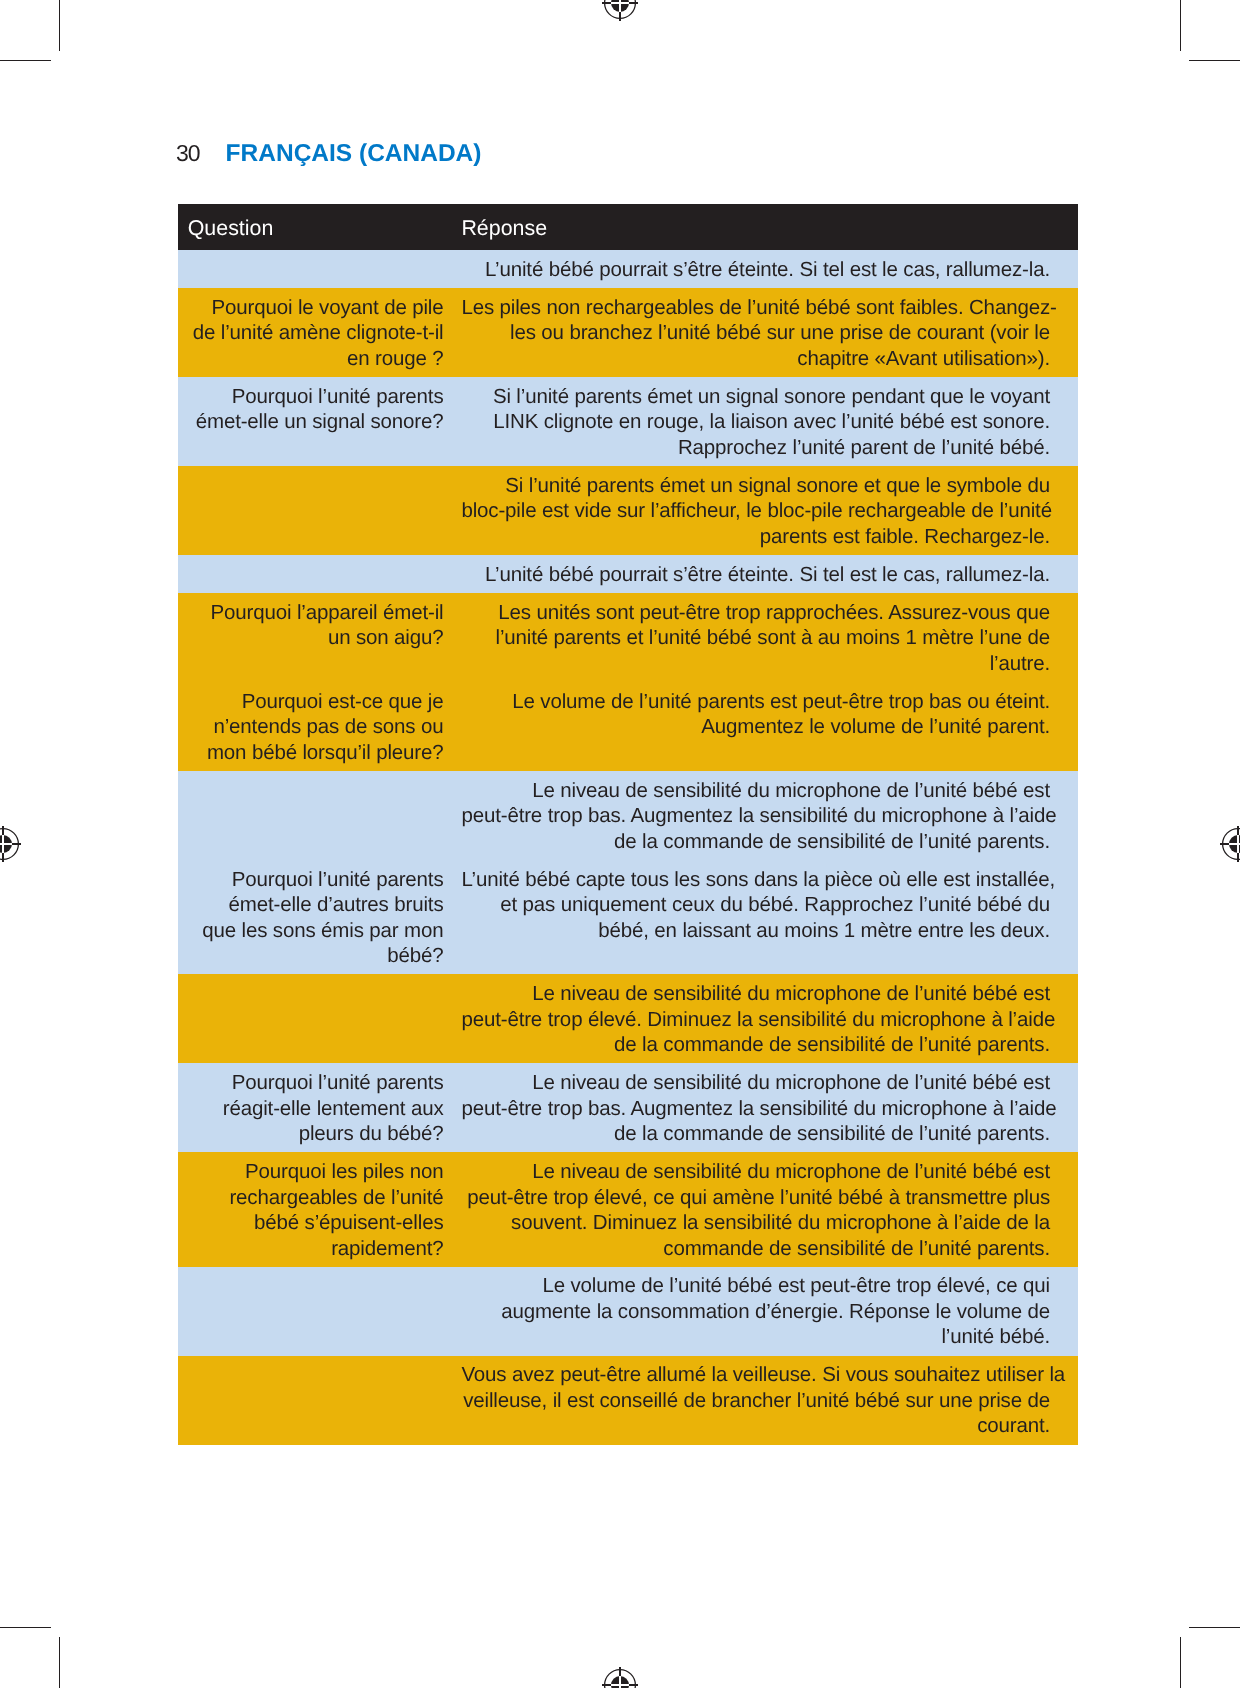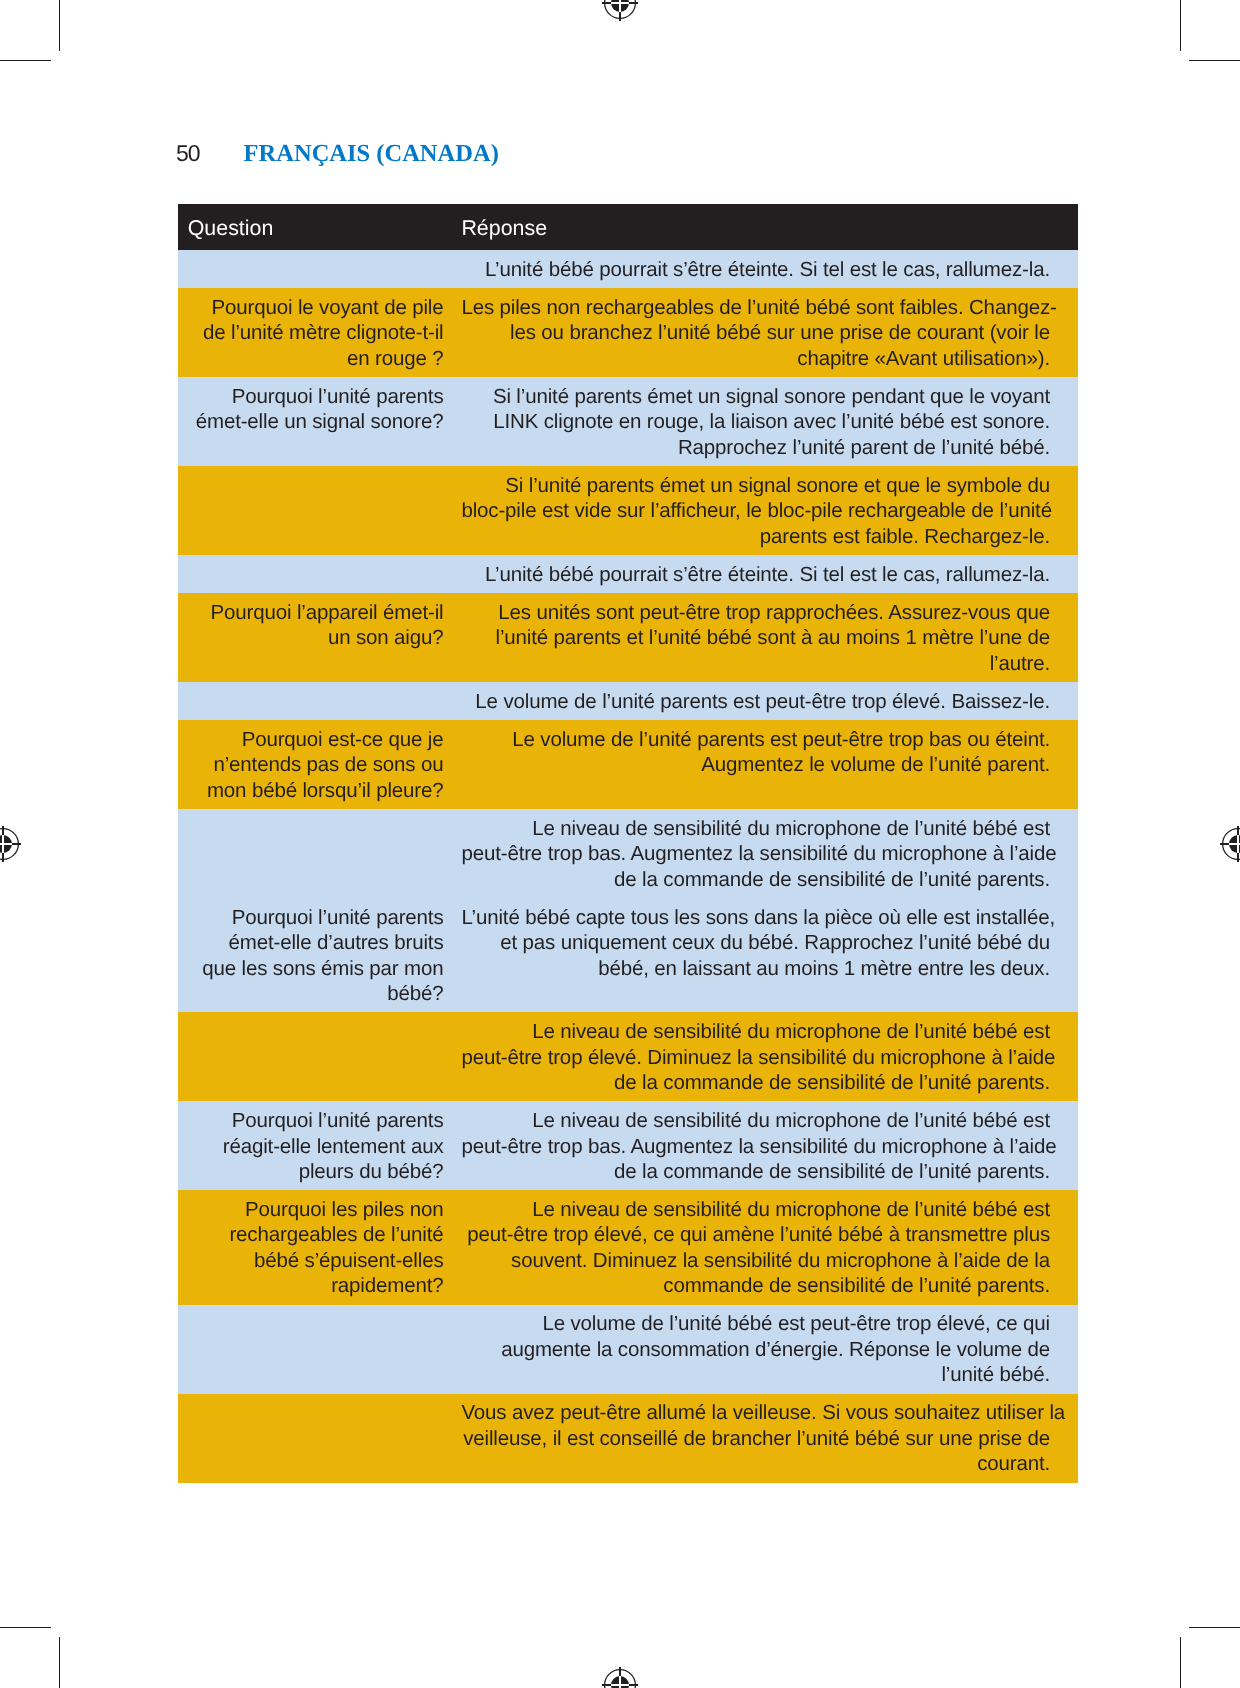--- a/index.html
+++ b/index.html
@@ -11,22 +11,22 @@
   .page{position:relative;width:1240px;height:1688px;overflow:hidden;background:#ffffff;
         will-change:transform,opacity;opacity:0.999;}
 
   
   .cmark{position:absolute;background:#231f20;}
   .regmark{position:absolute;line-height:0;}
 
   
   .runhead{position:absolute;left:176px;top:140px;white-space:nowrap;}
   .pagenum{font-size:23px;color:#231f20;font-weight:400;letter-spacing:-1px;}
-  .chaptitle{font-family:Liberation Serif, serif;font-size:24.5px;color:#0079c8;
-             font-weight:700;letter-spacing:0px;margin-left:44px;}
+  .chaptitle{font-family:Liberation Sans, sans-serif;font-size:24.5px;color:#0079c8;
+             font-weight:700;letter-spacing:0px;margin-left:26px;}
 
   
   .faq{position:absolute;left:178px;top:204px;width:900px;
        border-collapse:collapse;table-layout:fixed;}
   .faq td{vertical-align:top;padding:0;}
   .faq col.cq{width:285px;}
   .faq col.ca{width:615px;}
   .faq td.qpad{padding:0 19.5px 0 10.5px;text-indent:-0.8px;margin-top:24px;}
   .faq td.apad{padding:0 28px 0 0;text-indent:-1.6px;}
 
@@ -90,21 +90,21 @@
       <path d="M3.7 22 H40.3" stroke="#231f20" stroke-width="1.4" fill="none"></path>
       <path d="M22 3.7 V40.3" stroke="#231f20" stroke-width="1.4" fill="none"></path>
       <circle cx="22" cy="22" r="15.4" fill="none" stroke="#231f20" stroke-width="1.3" shape-rendering="geometricPrecision"></circle>
       <circle cx="22" cy="22" r="9" fill="#231f20" shape-rendering="geometricPrecision"></circle>
       <path d="M13 22 H31" stroke="#ffffff" stroke-width="1.6" fill="none"></path>
       <path d="M22 13 V31" stroke="#ffffff" stroke-width="1.6" fill="none"></path>
     </svg>
   </div>
 
   <div class="runhead">
-    <span class="pagenum">50</span><span class="chaptitle">FRANÇAIS (CANADA)</span>
+    <span class="pagenum">30</span><span class="chaptitle">FRANÇAIS (CANADA)</span>
   </div>
 
   <table class="faq">
     <colgroup>
         <col class="cq">
         <col class="ca">
       </colgroup>
     <tbody id="faq-body">
       <tr class="hdrrow">
         <td class="qpad">
@@ -121,21 +121,21 @@
           <td class="apad">
             <div class="cell">
               <span class="ln">L’unité bébé pourrait s’être éteinte. Si tel est le cas, rallumez-la.</span>
             </div>
           </td>
         </tr>
         <tr class="white">
           <td class="qpad">
             <div class="cell">
               <span class="ln">Pourquoi le voyant de pile</span>
-              <span class="ln">de l’unité mètre clignote-t-il</span>
+              <span class="ln">de l’unité amène clignote-t-il</span>
               <span class="ln">en rouge ?</span>
             </div>
           </td>
           <td class="apad">
             <div class="cell">
               <span class="ln">Les piles non rechargeables de l’unité bébé sont faibles. Changez-</span>
               <span class="ln">les ou branchez l’unité bébé sur une prise de courant (voir le</span>
               <span class="ln">chapitre «Avant utilisation»).</span>
             </div>
           </td>
@@ -182,30 +182,20 @@
             <div class="cell">
               <span class="ln">Pourquoi l’appareil émet-il</span>
               <span class="ln">un son aigu?</span>
             </div>
           </td>
           <td class="apad">
             <div class="cell">
               <span class="ln">Les unités sont peut-être trop rapprochées. Assurez-vous que</span>
               <span class="ln">l’unité parents et l’unité bébé sont à au moins 1 mètre l’une de</span>
               <span class="ln">l’autre.</span>
-            </div>
-          </td>
-        </tr>
-        <tr class="blue">
-          <td class="qpad">
-            <div class="cell"></div>
-          </td>
-          <td class="apad">
-            <div class="cell">
-              <span class="ln">Le volume de l’unité parents est peut-être trop élevé. Baissez-le.</span>
             </div>
           </td>
         </tr>
         <tr class="white">
           <td class="qpad">
             <div class="cell">
               <span class="ln">Pourquoi est-ce que je</span>
               <span class="ln">n’entends pas de sons ou</span>
               <span class="ln">mon bébé lorsqu’il pleure?</span>
             </div>

